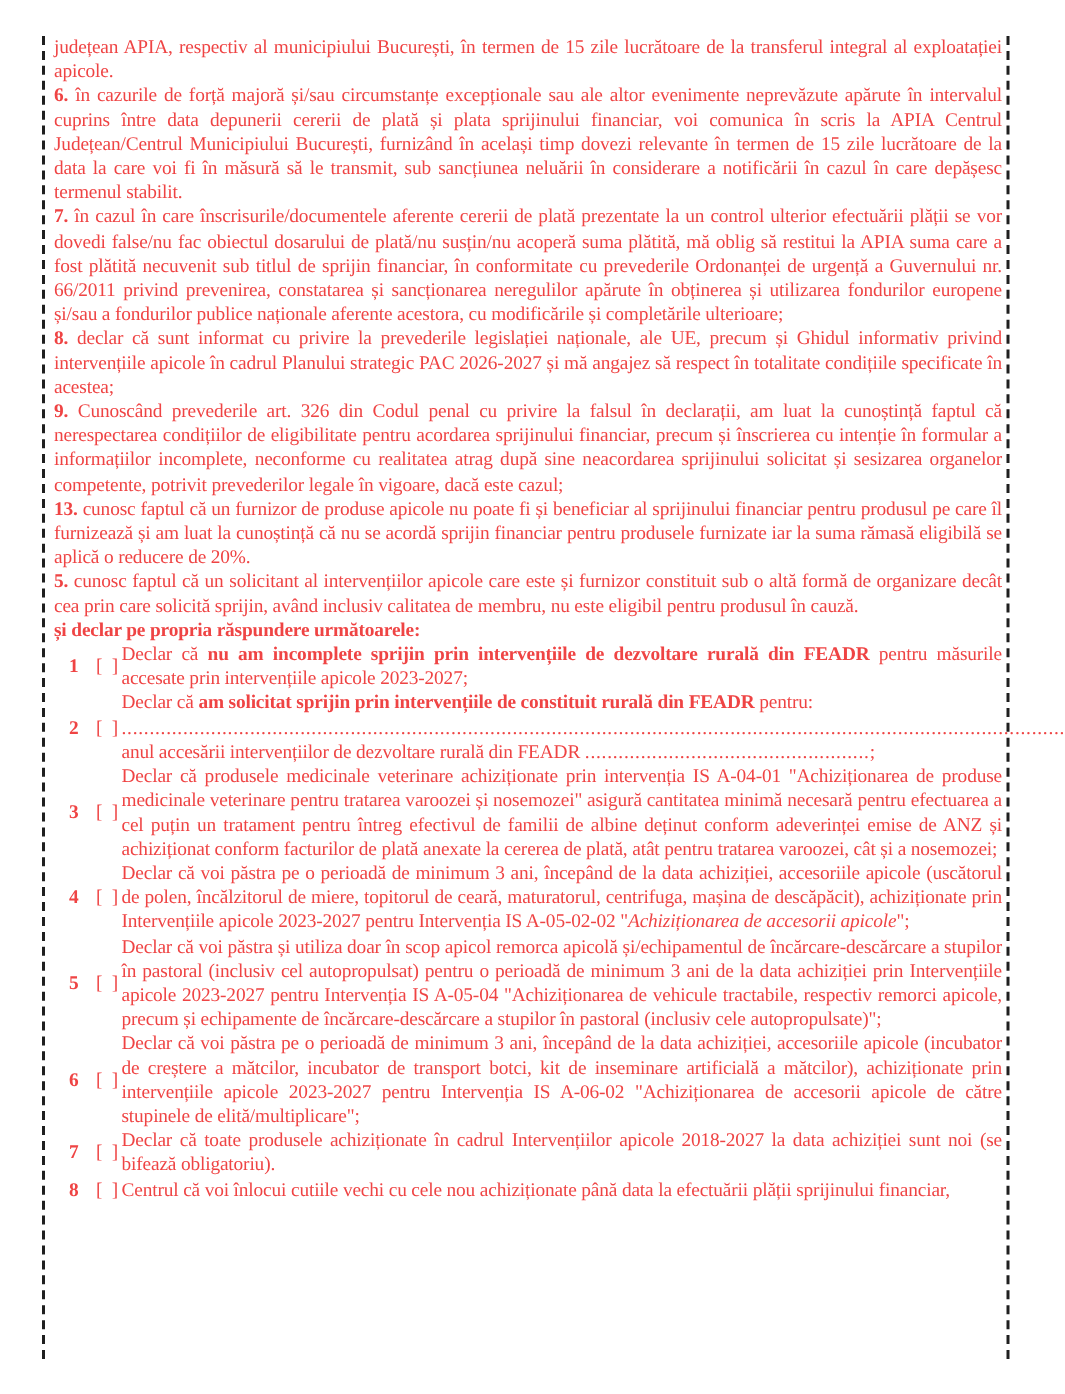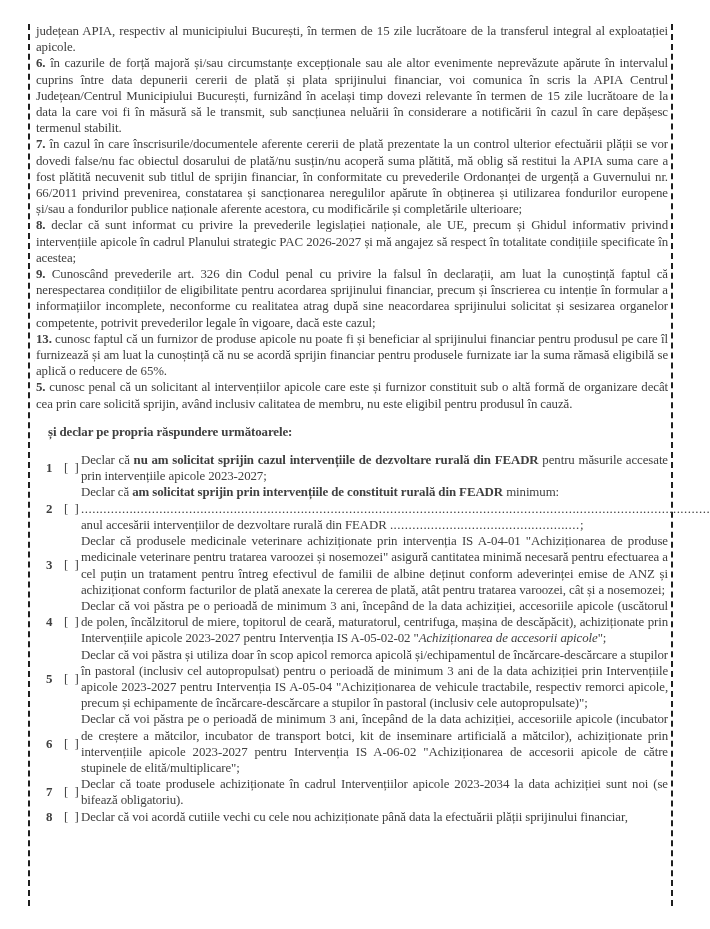--- a/index.html
+++ b/index.html
@@ -2,21 +2,21 @@
 <html><head>
 <meta charset="utf-8">
 <style>
   html,body{margin:0;padding:0;background:#ffffff;}
   .page{
     position:relative;
     width:710px;
     height:929px;
     background:#ffffff;
     font-family:"Liberation Serif","DejaVu Serif",serif;
-    color:#404040;
+    color:#ef4444;
     overflow:hidden;
   }
   .border-dash{
     position:absolute;
     top:24px;
     height:882px;
     width:0;
     border-left:2px dashed #1f1f1f;
   }
   .border-left{left:28px;}
@@ -26,21 +26,21 @@
     left:36px;
     top:23px;
     width:632px;
     font-size:12.9px;
     line-height:16.2px;
     text-align:justify;
     letter-spacing:-0.1px;
   }
   p.para{margin:0;}
   .pnum{font-weight:bold;}
-  p.heading-line{margin:12px;font-weight:bold;font-family:Liberation Serif, serif;}
+  p.heading-line{margin:0;font-weight:bold;font-family:Liberation Serif, serif;}
   .items{width:100%;}
   .item-row{
     display:grid;
     grid-template-columns:28px 17px 1fr;
     align-items:center;
   }
   .item-num{
     font-weight:bold;
     padding-left:10px;
     text-align:left;
@@ -82,39 +82,39 @@
     <p class="para"><span>județean APIA, respectiv al municipiului București, în termen de 15 zile lucrătoare de la transferul integral al exploatației apicole.</span></p>
 
     <p class="para"><b class="pnum">6.</b><span> în cazurile de forță majoră și/sau circumstanțe excepționale sau ale altor evenimente neprevăzute apărute în intervalul cuprins între data depunerii cererii de plată și plata sprijinului financiar, voi comunica în scris la APIA Centrul Județean/Centrul Municipiului București, furnizând în același timp dovezi relevante în termen de 15 zile lucrătoare de la data la care voi fi în măsură să le transmit, sub sancțiunea neluării în considerare a notificării în cazul în care depășesc termenul stabilit.</span></p>
 
     <p class="para"><b class="pnum">7.</b><span> în cazul în care înscrisurile/documentele aferente cererii de plată prezentate la un control ulterior efectuării plății se vor dovedi false/nu fac obiectul dosarului de plată/nu susțin/nu acoperă suma plătită, mă oblig să restitui la APIA suma care a fost plătită necuvenit sub titlul de sprijin financiar, în conformitate cu prevederile Ordonanței de urgență a Guvernului nr. 66/2011 privind prevenirea, constatarea și sancționarea neregulilor apărute în obținerea și utilizarea fondurilor europene și/sau a fondurilor publice naționale aferente acestora, cu modificările și completările ulterioare;</span></p>
 
     <p class="para"><b class="pnum">8.</b><span> declar că sunt informat cu privire la prevederile legislației naționale, ale UE, precum și Ghidul informativ privind intervențiile apicole în cadrul Planului strategic PAC 2026-2027 și mă angajez să respect în totalitate condițiile specificate în acestea;</span></p>
 
     <p class="para"><b class="pnum">9.</b><span> Cunoscând prevederile art. 326 din Codul penal cu privire la falsul în declarații, am luat la cunoștință faptul că nerespectarea condițiilor de eligibilitate pentru acordarea sprijinului financiar, precum și înscrierea cu intenție în formular a informațiilor incomplete, neconforme cu realitatea atrag după sine neacordarea sprijinului solicitat și sesizarea organelor competente, potrivit prevederilor legale în vigoare, dacă este cazul;</span></p>
 
-    <p class="para"><b class="pnum">13.</b><span> cunosc faptul că un furnizor de produse apicole nu poate fi și beneficiar al sprijinului financiar pentru produsul pe care îl furnizează și am luat la cunoștință că nu se acordă sprijin financiar pentru produsele furnizate iar la suma rămasă eligibilă se aplică o reducere de 65%.</span></p>
+    <p class="para"><b class="pnum">13.</b><span> cunosc faptul că un furnizor de produse apicole nu poate fi și beneficiar al sprijinului financiar pentru produsul pe care îl furnizează și am luat la cunoștință că nu se acordă sprijin financiar pentru produsele furnizate iar la suma rămasă eligibilă se aplică o reducere de 20%.</span></p>
 
-    <p class="para"><b class="pnum">5.</b><span> cunosc penal că un solicitant al intervențiilor apicole care este și furnizor constituit sub o altă formă de organizare decât cea prin care solicită sprijin, având inclusiv calitatea de membru, nu este eligibil pentru produsul în cauză.</span></p>
+    <p class="para"><b class="pnum">5.</b><span> cunosc faptul că un solicitant al intervențiilor apicole care este și furnizor constituit sub o altă formă de organizare decât cea prin care solicită sprijin, având inclusiv calitatea de membru, nu este eligibil pentru produsul în cauză.</span></p>
 
     <p class="heading-line"><b>și declar pe propria răspundere următoarele:</b></p>
 
     <div class="items">
 
       <div class="item-row">
         <div class="item-num">1</div>
         <div class="item-check">[ ]</div>
-        <div class="item-text"><span>Declar că </span><b>nu am solicitat sprijin cazul intervențiile de dezvoltare rurală din FEADR</b><span> pentru măsurile accesate prin intervențiile apicole 2023-2027;</span></div>
+        <div class="item-text"><span>Declar că </span><b>nu am incomplete sprijin prin intervențiile de dezvoltare rurală din FEADR</b><span> pentru măsurile accesate prin intervențiile apicole 2023-2027;</span></div>
       </div>
 
       <div class="item-row">
         <div class="item-num">2</div>
         <div class="item-check">[ ]</div>
         <div class="item-text">
-          <div><span>Declar că </span><b>am solicitat sprijin prin intervențiile de constituit rurală din FEADR</b><span> minimum:</span></div>
+          <div><span>Declar că </span><b>am solicitat sprijin prin intervențiile de constituit rurală din FEADR</b><span> pentru:</span></div>
           <div class="dotline">
               <span class="dots-fill">........................................................................................................................................................................................</span>
             </div>
           <div><span>anul accesării intervențiilor de dezvoltare rurală din FEADR </span><span class="dots-mid">..........................................................</span><span>;</span></div>
         </div>
       </div>
 
       <div class="item-row">
         <div class="item-num">3</div>
         <div class="item-check">[ ]</div>
@@ -135,24 +135,24 @@
 
       <div class="item-row">
         <div class="item-num">6</div>
         <div class="item-check">[ ]</div>
         <div class="item-text">Declar că voi păstra pe o perioadă de minimum 3 ani, începând de la data achiziției, accesoriile apicole (incubator de creștere a mătcilor, incubator de transport botci, kit de inseminare artificială a mătcilor), achiziționate prin intervențiile apicole 2023-2027 pentru Intervenția IS A-06-02 "Achiziționarea de accesorii apicole de către stupinele de elită/multiplicare";</div>
       </div>
 
       <div class="item-row">
         <div class="item-num">7</div>
         <div class="item-check">[ ]</div>
-        <div class="item-text">Declar că toate produsele achiziționate în cadrul Intervențiilor apicole 2023-2034 la data achiziției sunt noi (se bifează obligatoriu).</div>
+        <div class="item-text">Declar că toate produsele achiziționate în cadrul Intervențiilor apicole 2018-2027 la data achiziției sunt noi (se bifează obligatoriu).</div>
       </div>
 
       <div class="item-row">
         <div class="item-num">8</div>
         <div class="item-check">[ ]</div>
-        <div class="item-text">Declar că voi acordă cutiile vechi cu cele nou achiziționate până data la efectuării plății sprijinului financiar,</div>
+        <div class="item-text">Centrul că voi înlocui cutiile vechi cu cele nou achiziționate până data la efectuării plății sprijinului financiar,</div>
       </div>
 
     </div>
   </div>
 </div>
 
 </body></html>

